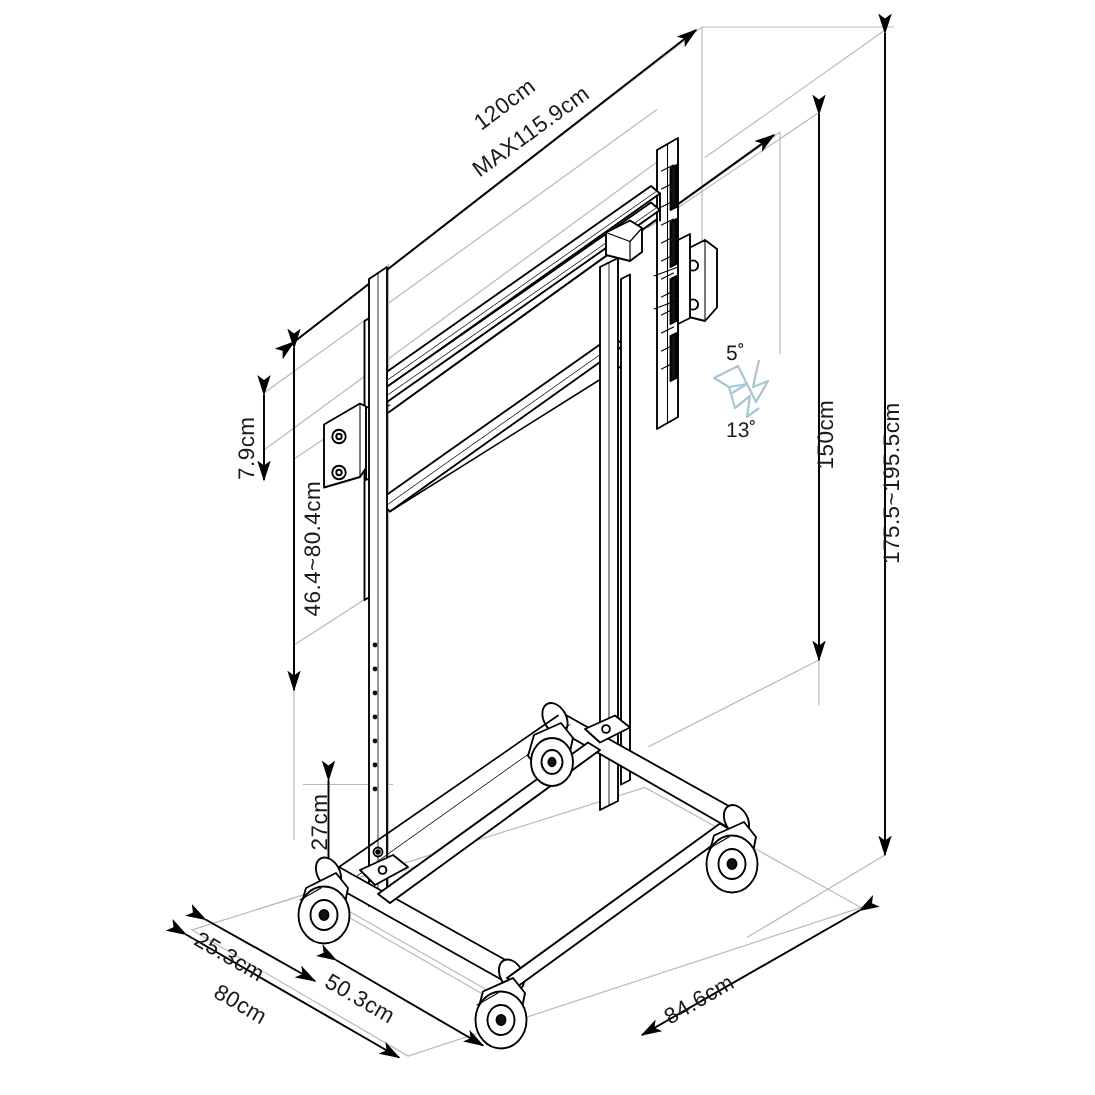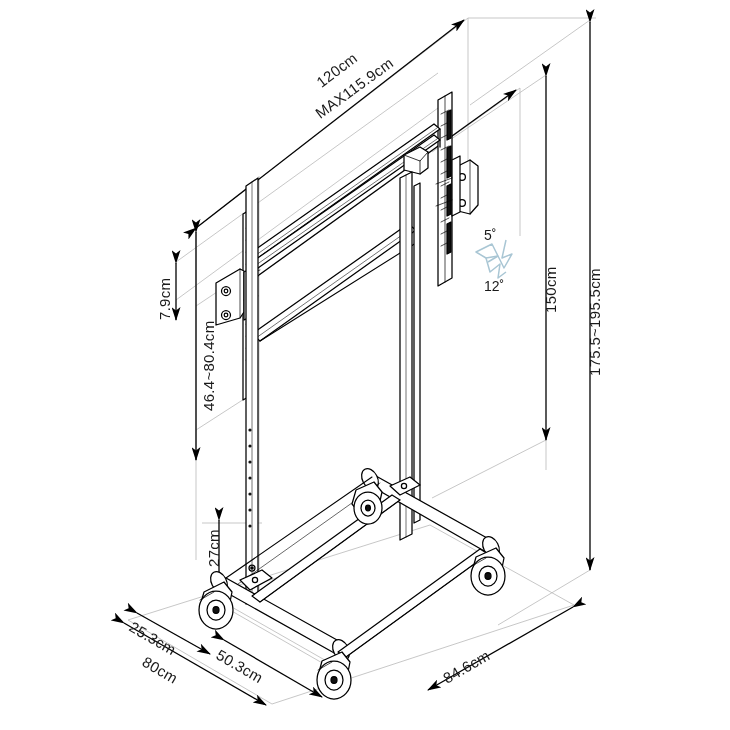--- a/index.html
+++ b/index.html
@@ -268,15 +268,15 @@
 <span class="dimlabel" style="left:135px;top:618px;transform:rotate(30deg);transform-origin:left top;">25.3cm</span>
 
 <span class="dimlabel" style="left:148px;top:653px;transform:rotate(30deg);transform-origin:left top;">80cm</span>
 
 <span class="dimlabel" style="left:222px;top:646px;transform:rotate(30deg);transform-origin:left top;">50.3cm</span>
 
 <span class="dimlabel" style="left:440px;top:672px;transform:rotate(-30deg);transform-origin:left top;">84.6cm</span>
 
 <span class="anglelabel" style="left:484px;top:227px;">5˚</span>
 
-<span class="anglelabel" style="left:484px;top:278px;">12˚</span>
+<span class="anglelabel" style="left:484px;top:278px;">13˚</span>
 
 </div>
 
 </body></html>

